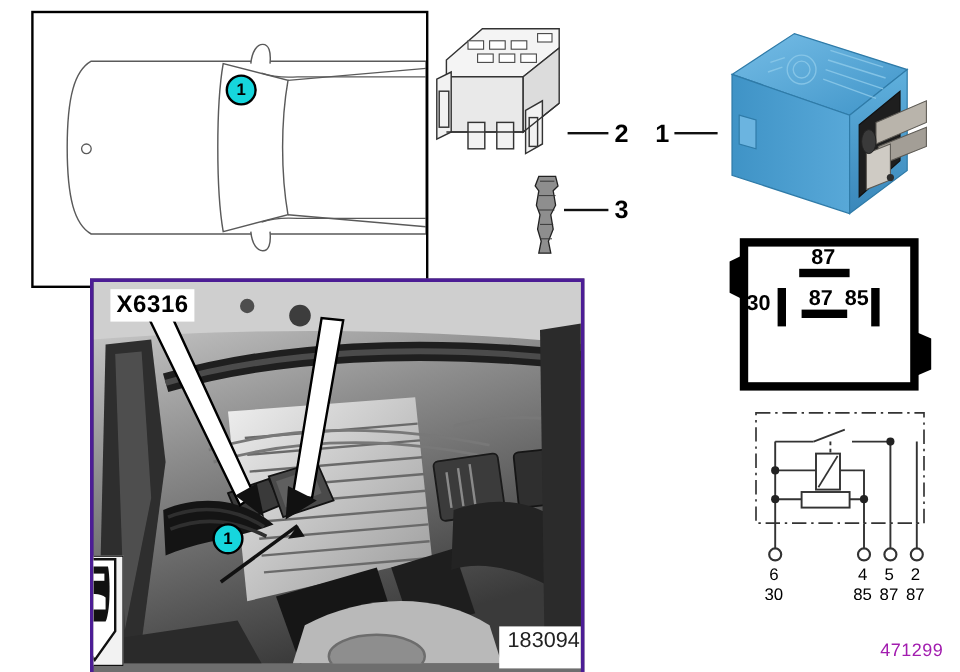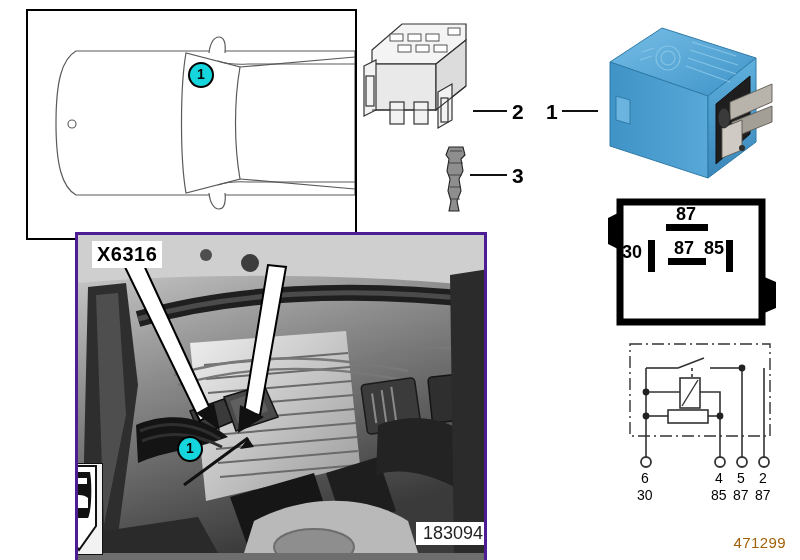--- a/index.html
+++ b/index.html
@@ -54,21 +54,21 @@
   #label-x6316 { left: 14px; top: 6px; }
   #label-k6316 { left: 142px; top: 6px; }
 
   #photo-id {
     position: absolute;
     left: 338px; top: 287px;
     background: #fff;
     color: #222;
     font-size: 18px;
     font-weight: normal;
-    padding: 2px 7px 3px 7px;
+    padding: 2px 7px 15px 7px;
     line-height: 1;
     white-space: nowrap;
   }
 
   
   #orient-inset {
     position: absolute;
     left: -23px; top: 228px;
     width: 48px; height: 92px;
     background: #f2f2f2;
@@ -122,21 +122,21 @@
   
   #terminal-diagram { left: 604px; top: 196px; width: 185px; height: 132px; }
 
   
   #schematic { left: 624px; top: 340px; width: 175px; height: 160px; }
 
   
   #doc-number {
     right: 14px; bottom: 9px;
     font-size: 15px;
-    color: #a16207;
+    color: #a21caf;
     letter-spacing: .4px;
   }
 </style>
 </head>
 <body>
 
 <div class="abs" id="car-panel">
   <svg width="327" height="227" viewBox="0 0 327 227">
 
     <path d="M 48 40 C 34 48 28 70 28 112 C 28 154 34 176 48 184 L 327 184 L 327 40 Z" fill="#ffffff" stroke="#5a5a5a" stroke-width="1.2"></path>

